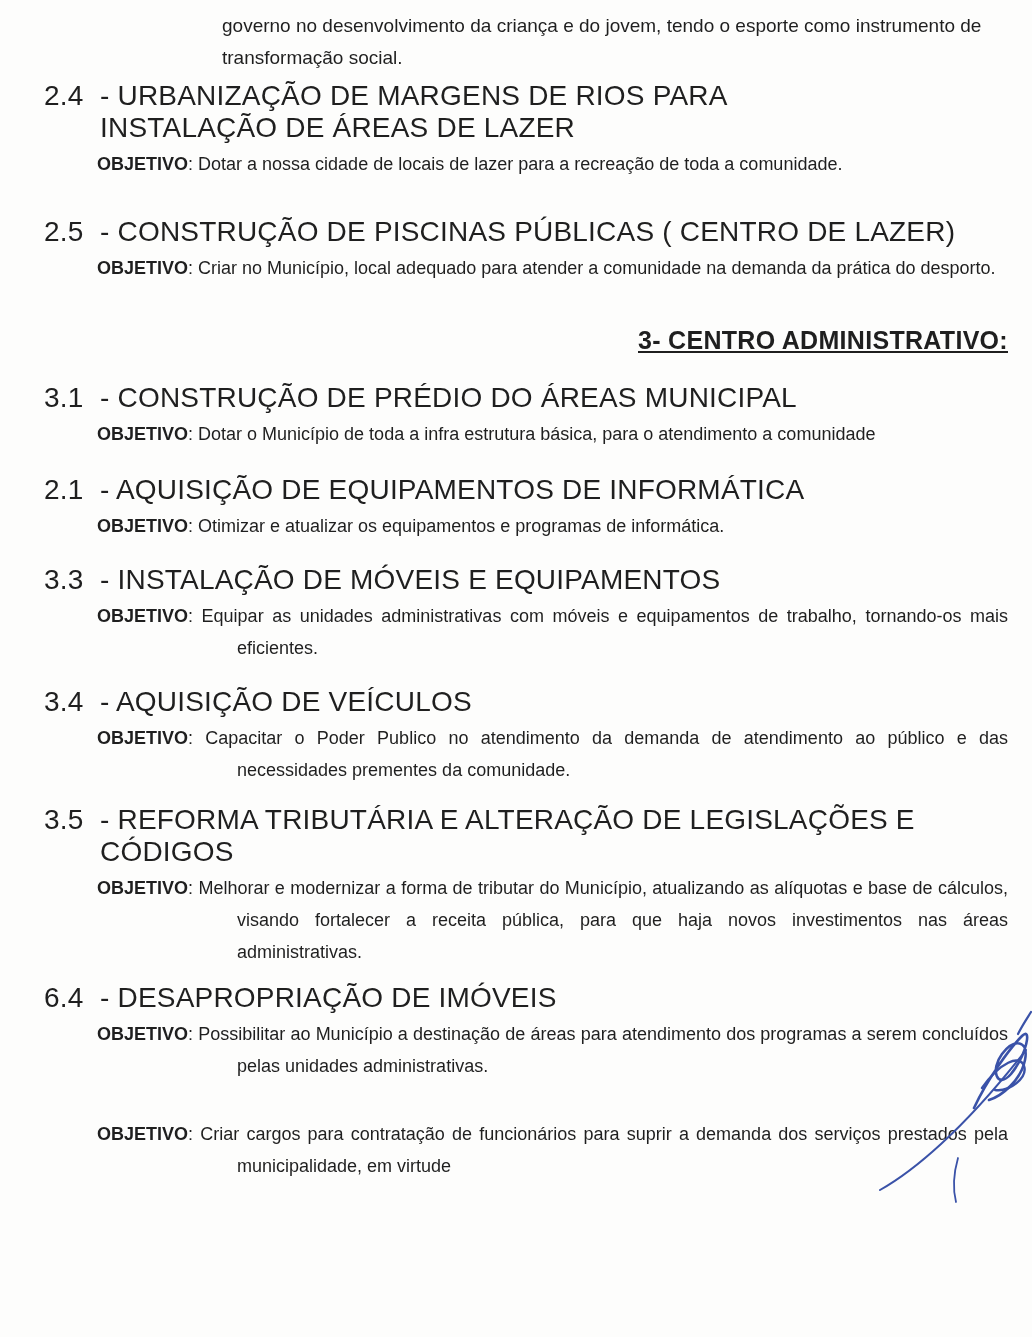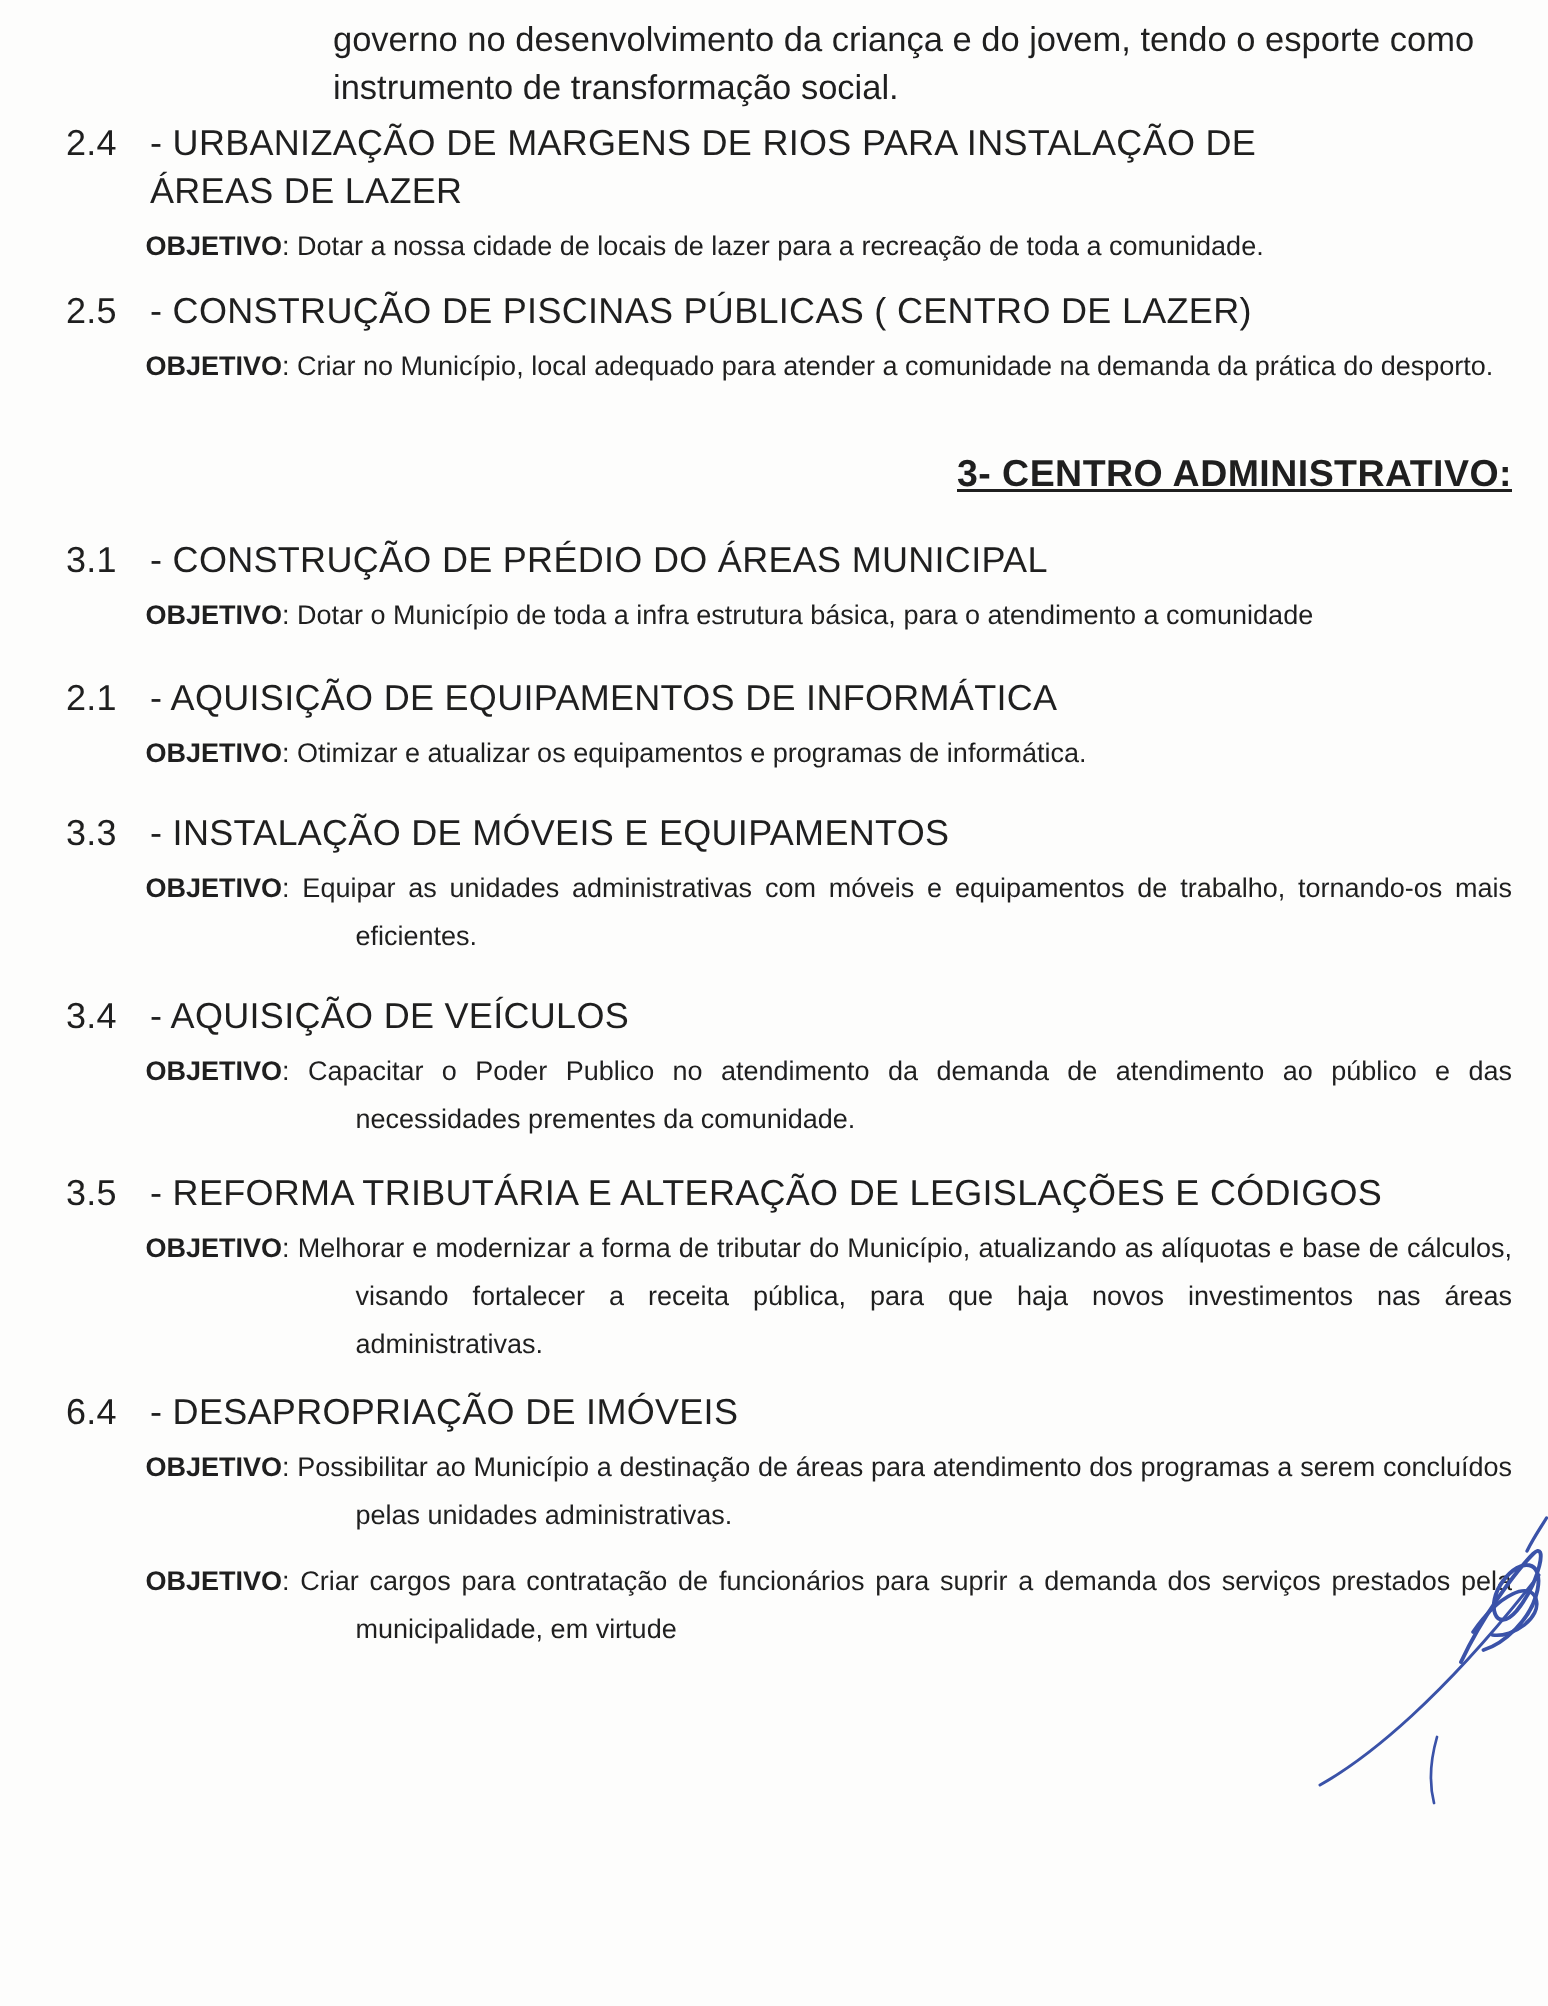--- a/index.html
+++ b/index.html
@@ -18,27 +18,27 @@
   .page{
     position:relative;
     width:1032px;height:1337px;
     padding:10px 24px 0 44px;
     box-sizing:border-box;
     overflow:hidden;
   }
   .intro{
     margin:0 0 0 178px;
     max-width:792px;
-    font-size:23px;
+    font-size:19px;
     line-height:32px;
   }
   .item{display:block;}
   .item-head{
     display:flex;
-    font-size:24px;
+    font-size:28px;
     line-height:32px;
     letter-spacing:.2px;
   }
   .item-num{flex:0 0 56px;}
   .item-title{flex:1;}
   .tw-810{max-width:810px;}
   .justify{text-align:justify;}
   .obj{
     margin:4px 0 0 0;
     padding-left:193px;
@@ -52,21 +52,21 @@
     font-size:25px;
     line-height:32px;
     font-weight:bold;
     text-decoration:underline;
     letter-spacing:.3px;
     text-align:right;
   }
   .mt-6{margin-top:6px;}
   .mt-14{margin-top:14px;}
   .mt-18{margin-top:18px;}
-  .mt-20{margin-top:12px;}
+  .mt-20{margin-top:36px;}
   .mt-22{margin-top:22px;}
   .mt-24{margin-top:24px;}
   .mt-26{margin-top:26px;}
   .mt-40{margin-top:40px;}
   .signature{
     position:absolute;
     left:878px;top:1010px;
     width:154px;height:205px;
     color:var(--sig);
     pointer-events:none;

